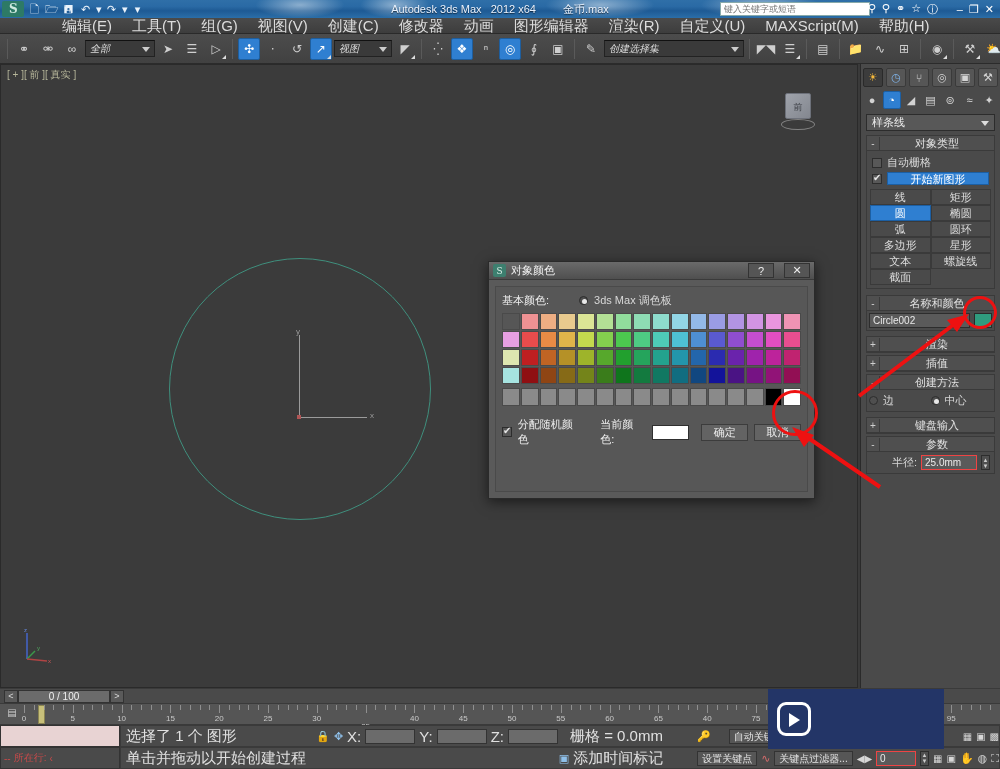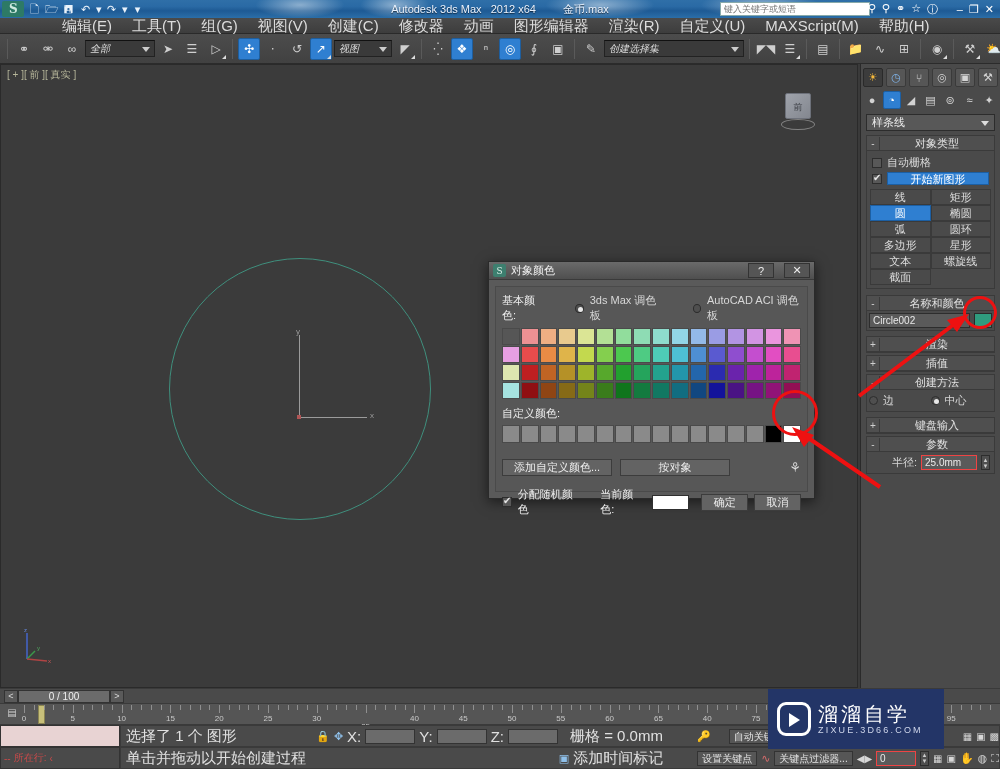--- a/index.html
+++ b/index.html
@@ -452,24 +452,20 @@
     <div class="ctl" style="right:40px">?</div>
     <div class="ctl" style="right:4px">✕</div>
   </div>
 
   <div class="dlg-body">
     <div style="display:flex;align-items:center;">
       <span class="lbl">基本颜色:</span>
       <div class="radios" style="margin-left:30px">
         <div class="radio on"></div>
         <span>3ds Max 调色板</span>
-      </div>
-      <div class="radios" style="margin-left:32px">
-        <div class="radio"></div>
-        <span>AutoCAD ACI 调色板</span>
       </div>
     </div>
 
     <div class="palgrid" id="palgrid">
         <div class="pc" style="background: rgb(86, 86, 86);"></div>
         <div class="pc" style="background: rgb(238, 145, 147);"></div>
         <div class="pc" style="background: rgb(238, 174, 131);"></div>
         <div class="pc" style="background: rgb(232, 202, 142);"></div>
         <div class="pc" style="background: rgb(219, 229, 149);"></div>
         <div class="pc" style="background: rgb(179, 224, 149);"></div>
@@ -526,46 +522,39 @@
         <div class="pc" style="background: rgb(17, 120, 98);"></div>
         <div class="pc" style="background: rgb(17, 109, 128);"></div>
         <div class="pc" style="background: rgb(17, 71, 128);"></div>
         <div class="pc" style="background: rgb(19, 19, 154);"></div>
         <div class="pc" style="background: rgb(74, 19, 132);"></div>
         <div class="pc" style="background: rgb(118, 19, 132);"></div>
         <div class="pc" style="background: rgb(145, 19, 119);"></div>
         <div class="pc" style="background: rgb(146, 15, 84);"></div>
       </div>
 
-    <div class="lbl" style="margin-top:7px">自定义颜色:</div>
     <div class="customrow" id="customrow">
         <div class="cc" style="background: rgb(138, 138, 138);"></div>
         <div class="cc" style="background: rgb(138, 138, 138);"></div>
         <div class="cc" style="background: rgb(138, 138, 138);"></div>
         <div class="cc" style="background: rgb(138, 138, 138);"></div>
         <div class="cc" style="background: rgb(138, 138, 138);"></div>
         <div class="cc" style="background: rgb(138, 138, 138);"></div>
         <div class="cc" style="background: rgb(138, 138, 138);"></div>
         <div class="cc" style="background: rgb(138, 138, 138);"></div>
         <div class="cc" style="background: rgb(138, 138, 138);"></div>
         <div class="cc" style="background: rgb(138, 138, 138);"></div>
         <div class="cc" style="background: rgb(138, 138, 138);"></div>
         <div class="cc" style="background: rgb(138, 138, 138);"></div>
         <div class="cc" style="background: rgb(138, 138, 138);"></div>
         <div class="cc" style="background: rgb(138, 138, 138);"></div>
         <div class="cc" style="background: rgb(0, 0, 0);"></div>
         <div class="cc" style="background: rgb(255, 255, 255);"></div>
       </div>
 
-    <div style="display:flex;align-items:center;gap:8px;margin-top:16px;">
-      <div class="dbtn" style="width:110px">添加自定义颜色...</div>
-      <div class="dbtn" style="width:110px">按对象</div>
-      <div style="flex:1"></div>
-      <div style="font-size:13px;color:#dcdcdc;">⚘</div>
-    </div>
 
     <div style="display:flex;align-items:center;gap:6px;margin-top:11px;">
       <div class="chk ck"></div>
       <span class="lbl">分配随机颜色</span>
       <span class="lbl" style="margin-left:12px">当前颜色:</span>
       <div class="curcolor" style="background: rgb(255, 255, 255);"></div>
       <div style="flex:1"></div>
       <div class="dbtn" style="width:48px">确定</div>
       <div class="dbtn" style="width:48px">取消</div>
     </div>
@@ -772,17 +761,13 @@
         <span style="font-size:11px">✋</span>
         <span style="font-size:11px">◍</span>
         <span style="font-size:11px">⛶</span>
       </div>
     </div>
   </div>
 </div>
 
 <div class="watermark" style="background: rgb(35, 53, 103);">
   <div class="wm-logo"></div>
-  <div class="wm-txt">
-    <div class="wm-t1">溜溜自学</div>
-    <div class="wm-t2">ZIXUE.3D66.COM</div>
-  </div>
 </div>
 
 </body></html>

